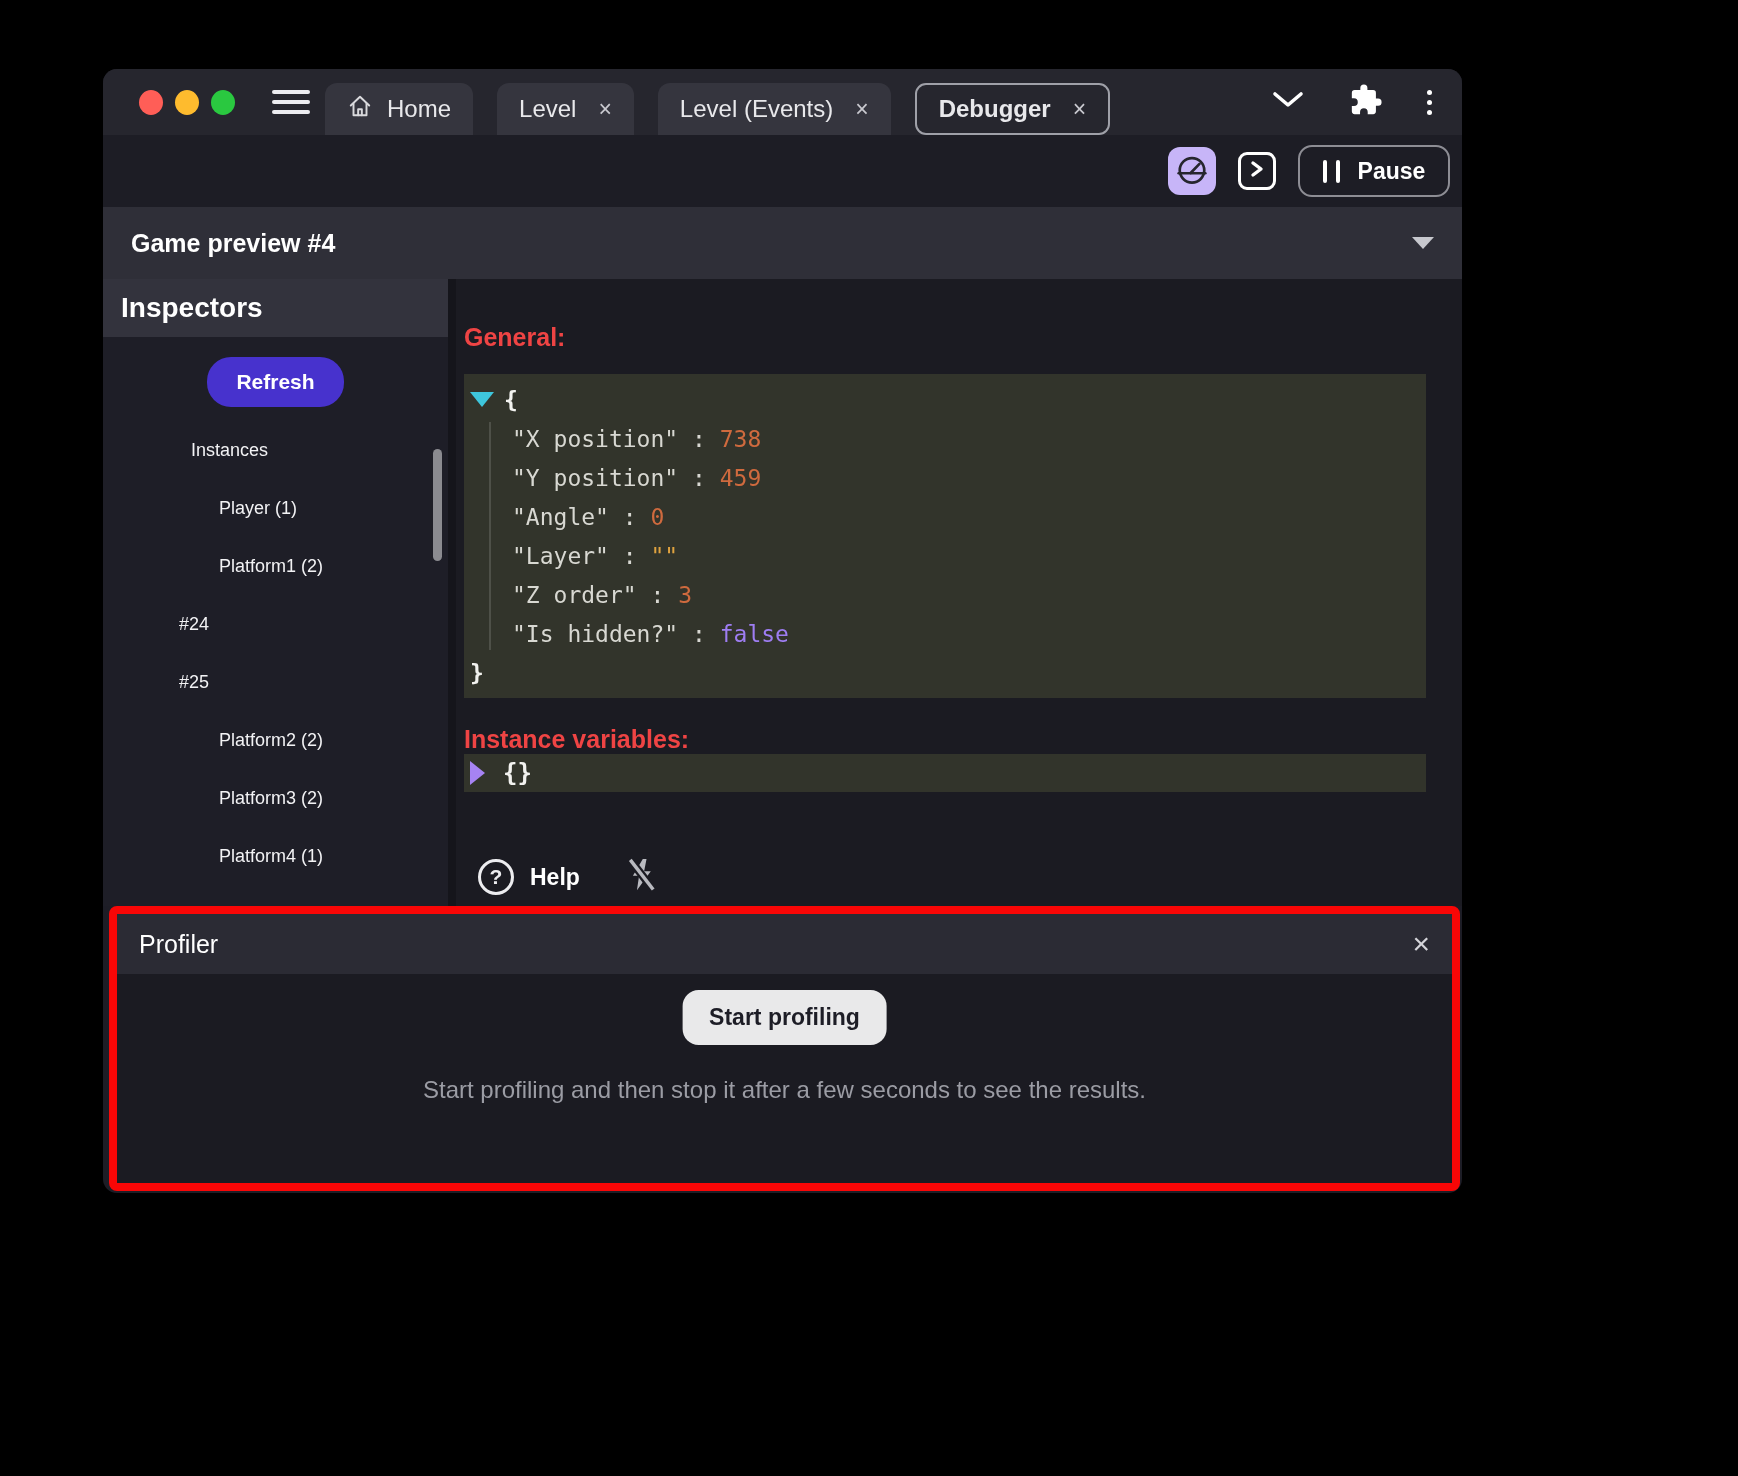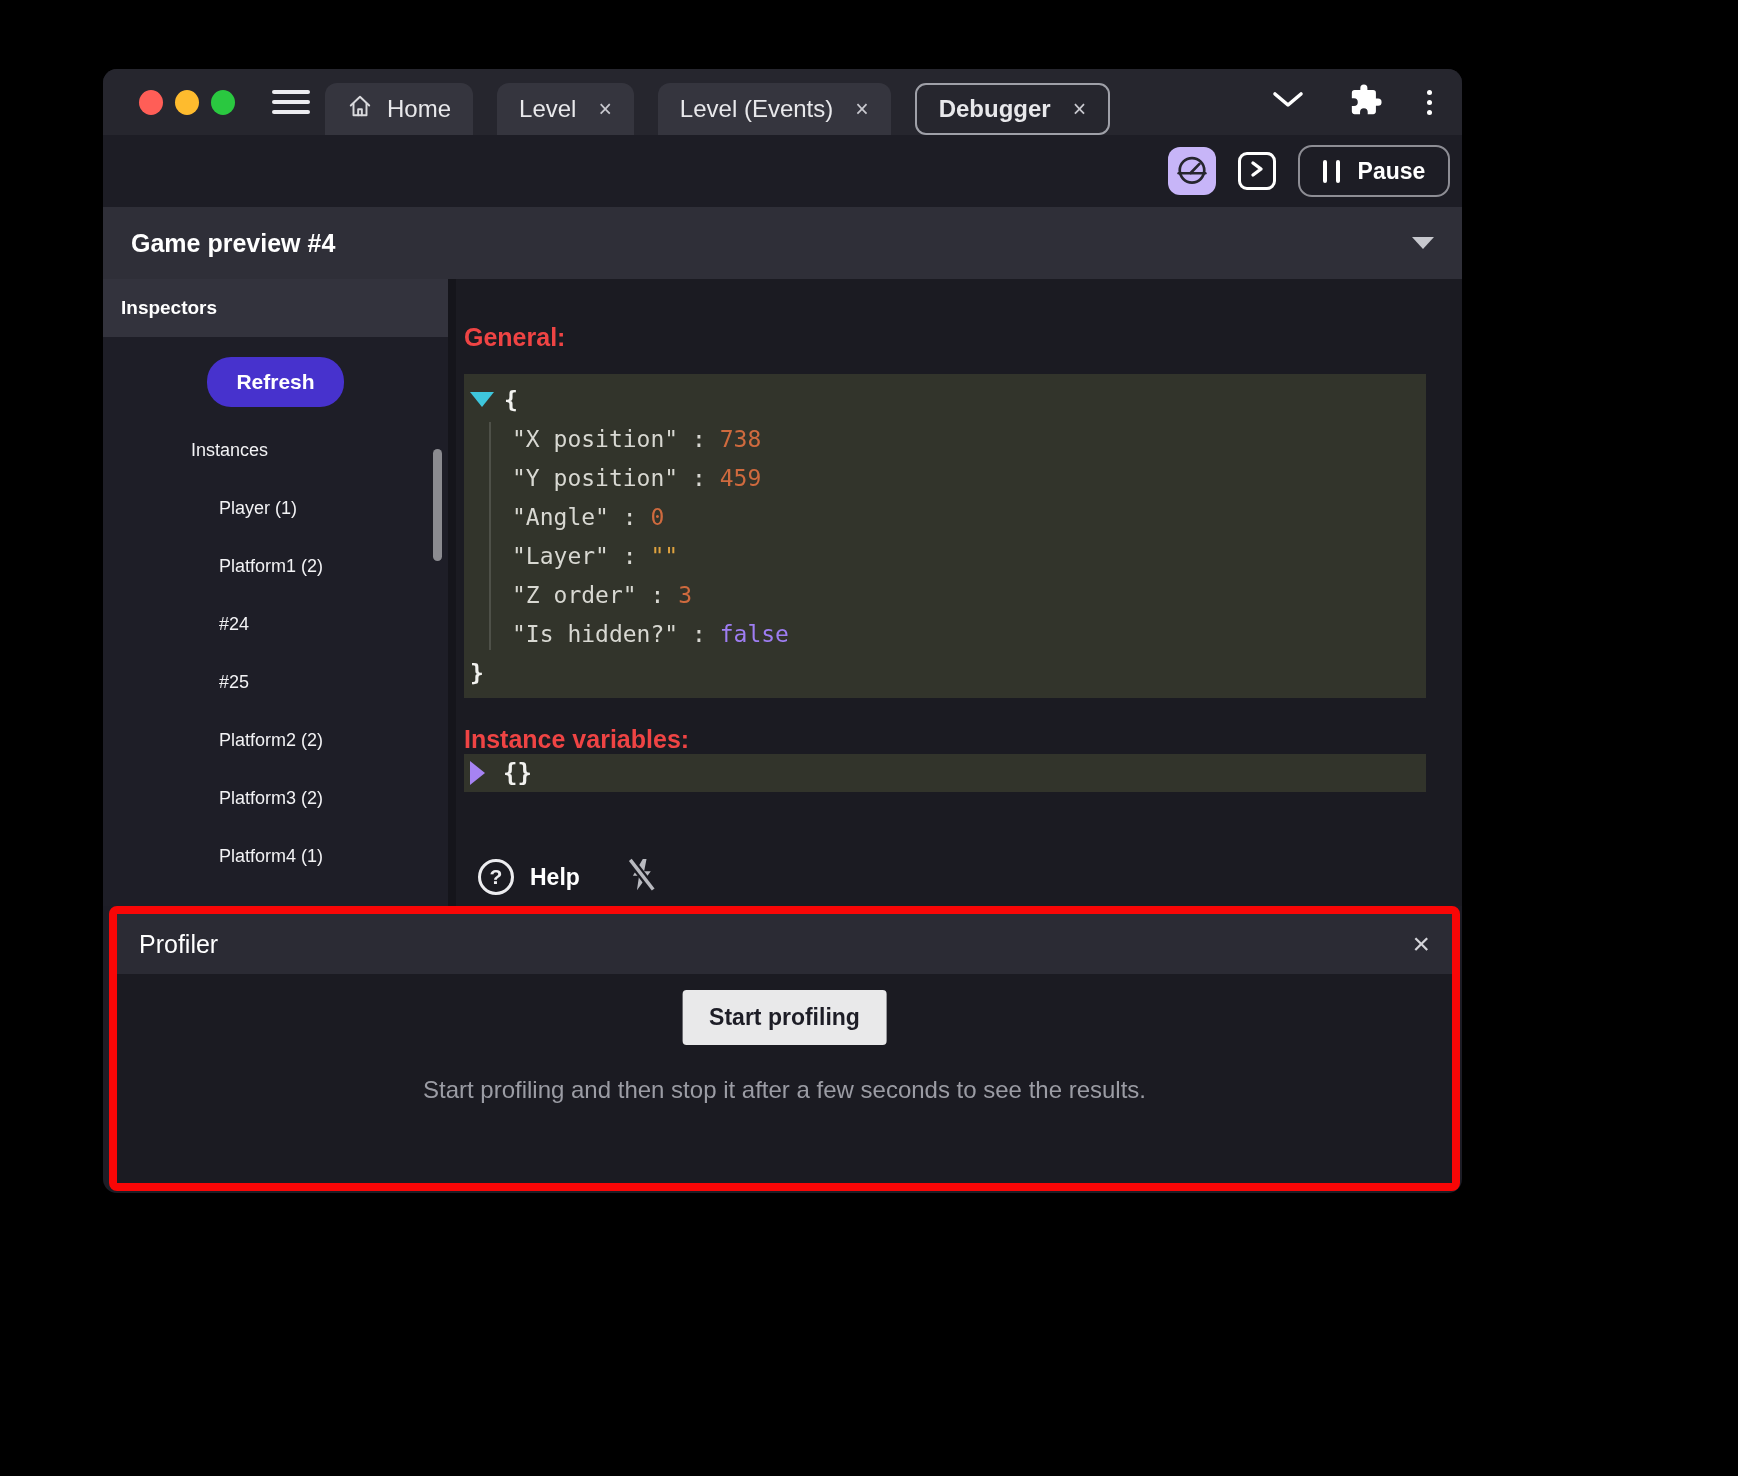--- a/index.html
+++ b/index.html
@@ -44,27 +44,27 @@
              display:flex; align-items:center; padding:0 28px; cursor:pointer;text-align:right; }
   .preview .lbl { color:#fff; font-size:25px; font-weight:bold; }
   .caret-down { margin-left:auto; width:0; height:0; border-left:11px solid transparent;
                 border-right:11px solid transparent; border-top:12px solid #c7c8ce; }
 
   
   .content { position:absolute; left:0; top:210px; right:0; bottom:287px; background:#1b1b22; }
   .sidebar { position:absolute; left:0; top:0; bottom:0; width:345px; background:#1e1e27; }
   .divider { position:absolute; left:345px; top:0; bottom:0; width:8px; background:#15151b; }
   .insp-head { height:58px; background:#33333d; display:flex; align-items:center; padding-left:18px;
-               color:#fff; font-size:19px; font-weight:bold; }
+               color:#fff; font-size:28px; font-weight:bold; }
   .refresh-wrap { text-align:center; margin-top:20px; }
   .refresh-btn { display:inline-block; background:#4732cd; color:#fff; font-weight:bold; font-size:21px;
                  border:none; border-radius:24px; padding:13px 29px; cursor:pointer; font-family:inherit; }
   .tree { margin-top:14px; }
   .tree-item { height:58px; display:flex; align-items:center; color:#f2f2f4; font-size:18px; cursor:pointer; }
-  .lvl0 { padding-left:88px; } .lvl1 { padding-left:116px; } .lvl2 { padding-left:116px; }
+  .lvl0 { padding-left:88px; } .lvl1 { padding-left:116px; } .lvl2 { padding-left:76px; }
   .sb-thumb { position:absolute; right:6px; top:170px; width:9px; height:112px; border-radius:5px; background:#8b8b90; }
 
   .main { position:absolute; left:353px; top:0; right:0; bottom:0; background:#1b1b22; }
   .general-lbl, .vars-lbl { position:absolute; left:8px; color:#ef4444; font-size:25px; font-weight:bold; }
   .general-lbl { top:44px; }
   .vars-lbl { top:446px; }
   .json-box { position:absolute; left:8px; right:36px; top:95px; height:324px; background:#32342b;
               font-family:"DejaVu Sans Mono", monospace; font-size:23px; color:#e9e9e4; padding:6px 0; }
   .json-line { height:39px; display:flex; align-items:center; padding-left:48px; position:relative; }
   .json-line.brace { padding-left:6px; font-weight:bold; color:#f2f2ef; }
@@ -91,21 +91,21 @@
 
   
   .profiler { position:absolute; left:6px; right:2px; top:837px; bottom:2px;
               border:8px solid #f90606; border-radius:8px; background:#1b1b22; overflow:hidden; }
   .prof-head { height:60px; background:#2b2b34; display:flex; align-items:center; padding:0 22px; }
   .prof-title { color:#fff; font-size:25px; }
   .prof-close { margin-left:auto; color:#d5d5da; font-size:30px; line-height:1; cursor:pointer; }
   .prof-body { position:relative; height:calc(100% - 60px); }
   .start-btn { position:absolute; top:16px; left:50%; transform:translateX(-50%);
                background:#e9e9ea; color:#1d1d26; font-weight:bold; font-size:23px; font-family:inherit;
-               border:none; border-radius:4px; padding:14px 27px; cursor:pointer; }
+               border:none; border-radius:16px; padding:14px 27px; cursor:pointer; }
   .prof-desc { position:absolute; top:102px; left:0; right:0; text-align:center; color:#9b9ca4; font-size:24px; }
 </style>
 </head>
 <body>
 
 <div class="stage">
   <div class="window">
 
     <div class="tabbar">
       <div class="lights">

